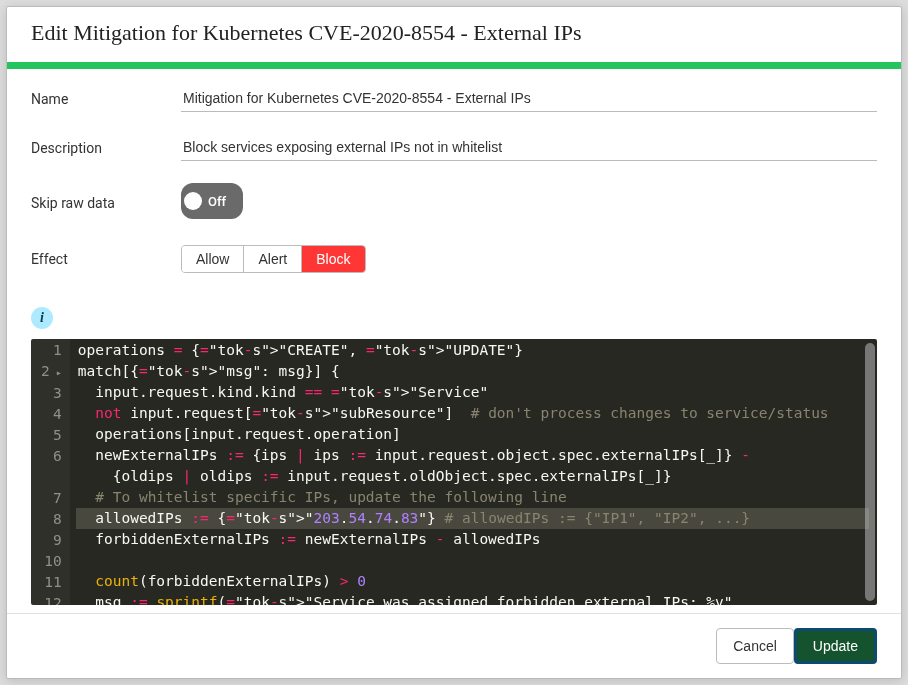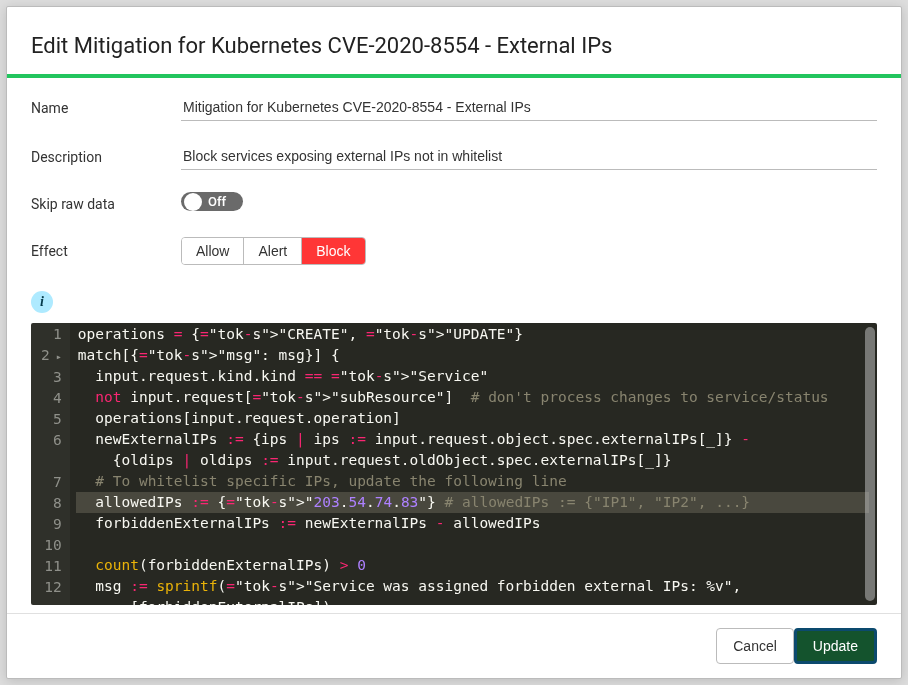--- a/index.html
+++ b/index.html
@@ -2,32 +2,32 @@
 <html><head>
   <meta charset="utf-8">
   <style>
     * { box-sizing: border-box; margin: 0; padding: 0; }
     html, body { width: 908px; height: 685px; font-family: -apple-system, BlinkMacSystemFont, "Segoe UI", Roboto, sans-serif; background: #ddd; }
     .modal {
       position: absolute; top: 6px; left: 6px; right: 6px; bottom: 6px;
       background: #fff; border: 1px solid #bbb; border-radius: 2px;
       display: flex; flex-direction: column; box-shadow: 0 2px 12px rgba(0,0,0,.15);
     }
-    .modal-header { padding: 26px 24px 16px; border-bottom: 4px solid #22c55e; }
+    .modal-header { padding: 13px 24px 16px; border-bottom: 7px solid #22c55e; font-family: Liberation Serif, serif; }
     .modal-title { font-size: 22px; font-weight: 400; color: #222; }
     .modal-body { flex: 1; padding: 16px 24px 8px; overflow: hidden; display: flex; flex-direction: column; }
     .form-row { display: flex; align-items: center; margin-bottom: 22px; }
     .form-label { width: 150px; font-size: 14px; color: #333; }
     .form-field { flex: 1; }
     .text-input {
       width: 100%; font-size: 14px; padding: 5px 2px;
       border: none; border-bottom: 1px solid #bbb; outline: none; color:#333;
     }
     .toggle {
-      display: inline-flex; align-items: center; width: 62px; height: 19px;
+      display: inline-flex; align-items: center; width: 62px; height: 36px;
       background: #6a6a6a; border-radius: 12px; position: relative; cursor: pointer;
     }
     .toggle-knob { width: 18px; height: 18px; background: #fff; border-radius: 50%; position: absolute; left: 3px; }
     .toggle-label { position: absolute; left: 27px; color: #fff; font-size: 13px; font-weight:500;}
     .btn-group { display: inline-flex; border: 1px solid #bbb; border-radius: 4px; overflow: hidden; }
     .btn-seg { padding: 5px 14px; font-size: 14px; background: #fff; border: none; border-right: 1px solid #bbb; cursor: pointer; color:#333;}
     .btn-seg:last-child { border-right: none; }
     .btn-seg.active { background: #ff3636; color: #fff; font-weight:500;text-align:right;}
     .info-row { display: flex; align-items: center; gap: 12px; font-size: 14px; color: #444; margin: 14px 0 10px; }
     .info-icon {
@@ -84,21 +84,21 @@
     <div class="form-row">
       <div class="form-label">Skip raw data</div>
       <div class="form-field">
         <div class="toggle">
           <span class="toggle-knob"></span>
           <span class="toggle-label">Off</span>
         </div>
       </div>
     </div>
 
-    <div class="form-row" style="margin-bottom:12px">
+    <div class="form-row" style="margin-bottom:20px">
       <div class="form-label">Effect</div>
       <div class="form-field">
         <div class="btn-group">
           <button class="btn-seg">Allow</button>
           <button class="btn-seg">Alert</button>
           <button class="btn-seg active">Block</button>
         </div>
       </div>
     </div>
 

